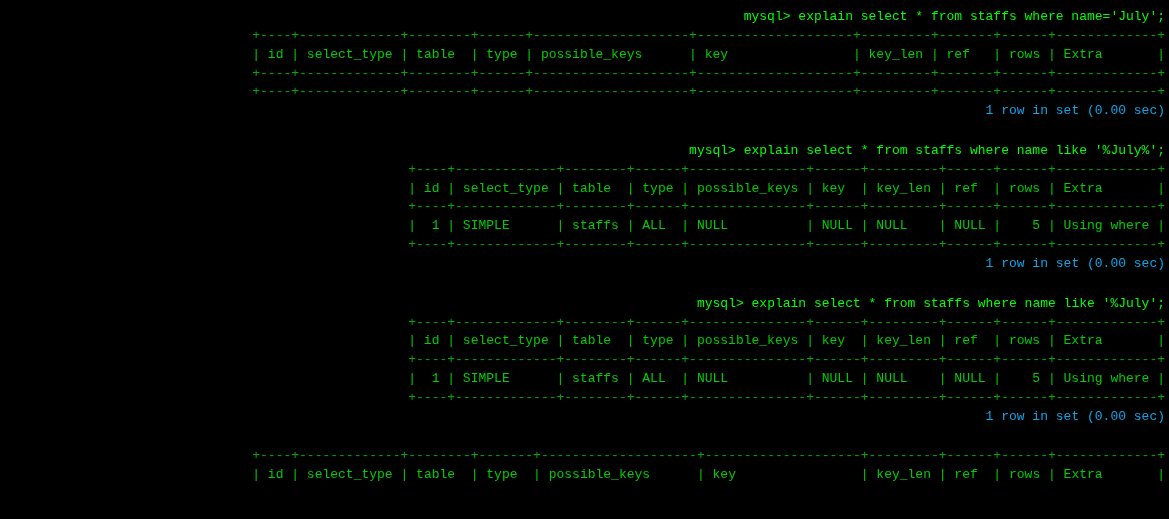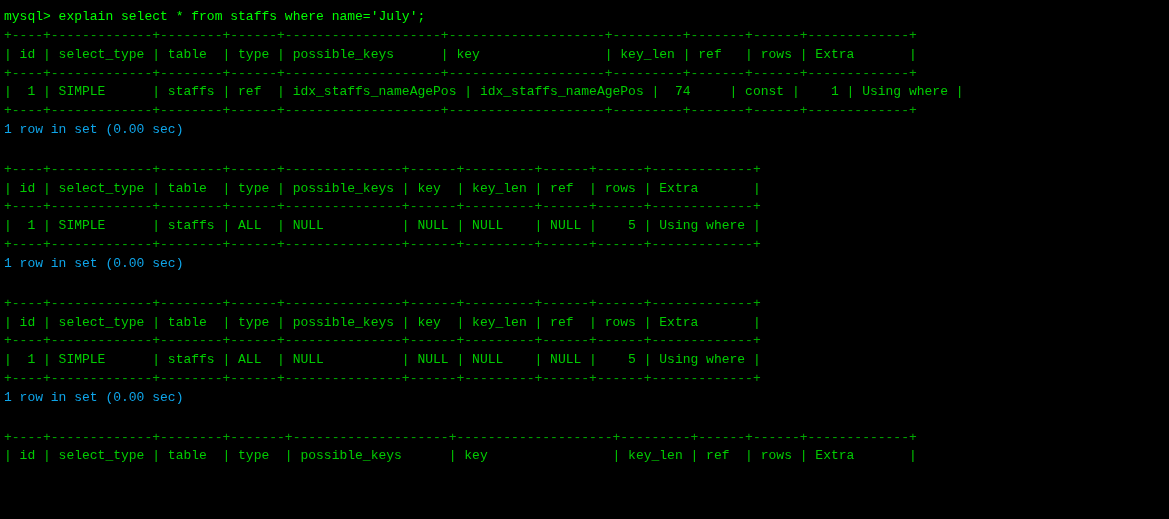--- a/index.html
+++ b/index.html
@@ -17,20 +17,21 @@
       padding: 8px 4px;
       overflow: hidden;
     }
     .terminal {
       width: 100%;
     }
     .line {
       white-space: pre;
       line-height: 1.45;
       color: #00cc00;
+      text-align: right;
     }
     .line.prompt {
       color: #00ff00;
     }
     .line.result-row {
       color: #00cc00;
     }
     .line.divider {
       color: #00aa00;
     }
@@ -44,39 +45,40 @@
 </head>
 <body>
 
 <div class="terminal">
 
   <div class="section">
     <div class="line prompt">mysql&gt; explain select * from staffs where name='July';</div>
     <div class="line divider">+----+-------------+--------+------+--------------------+--------------------+---------+-------+------+-------------+</div>
     <div class="line">| id | select_type | table  | type | possible_keys      | key                | key_len | ref   | rows | Extra       |</div>
     <div class="line divider">+----+-------------+--------+------+--------------------+--------------------+---------+-------+------+-------------+</div>
-    <div class="line result-row">|  1 | SIMPLE      | staffs | ref  | idx_staffs_nameAgePos | idx_staffs_nameAgePos |  74     | const |    1 | Using where |</div>
     <div class="line divider">+----+-------------+--------+------+--------------------+--------------------+---------+-------+------+-------------+</div>
     <div class="line rowcount">1 row in set (0.00 sec)</div>
   </div>
 
   <div class="line">&nbsp;</div>
 
   <div class="section">
+    <div class="line prompt">mysql&gt; explain select * from staffs where name like '%July%';</div>
     <div class="line divider">+----+-------------+--------+------+---------------+------+---------+------+------+-------------+</div>
     <div class="line">| id | select_type | table  | type | possible_keys | key  | key_len | ref  | rows | Extra       |</div>
     <div class="line divider">+----+-------------+--------+------+---------------+------+---------+------+------+-------------+</div>
     <div class="line result-row">|  1 | SIMPLE      | staffs | ALL  | NULL          | NULL | NULL    | NULL |    5 | Using where |</div>
     <div class="line divider">+----+-------------+--------+------+---------------+------+---------+------+------+-------------+</div>
     <div class="line rowcount">1 row in set (0.00 sec)</div>
   </div>
 
   <div class="line">&nbsp;</div>
 
   <div class="section">
+    <div class="line prompt">mysql&gt; explain select * from staffs where name like '%July';</div>
     <div class="line divider">+----+-------------+--------+------+---------------+------+---------+------+------+-------------+</div>
     <div class="line">| id | select_type | table  | type | possible_keys | key  | key_len | ref  | rows | Extra       |</div>
     <div class="line divider">+----+-------------+--------+------+---------------+------+---------+------+------+-------------+</div>
     <div class="line result-row">|  1 | SIMPLE      | staffs | ALL  | NULL          | NULL | NULL    | NULL |    5 | Using where |</div>
     <div class="line divider">+----+-------------+--------+------+---------------+------+---------+------+------+-------------+</div>
     <div class="line rowcount">1 row in set (0.00 sec)</div>
   </div>
 
   <div class="line">&nbsp;</div>
 

